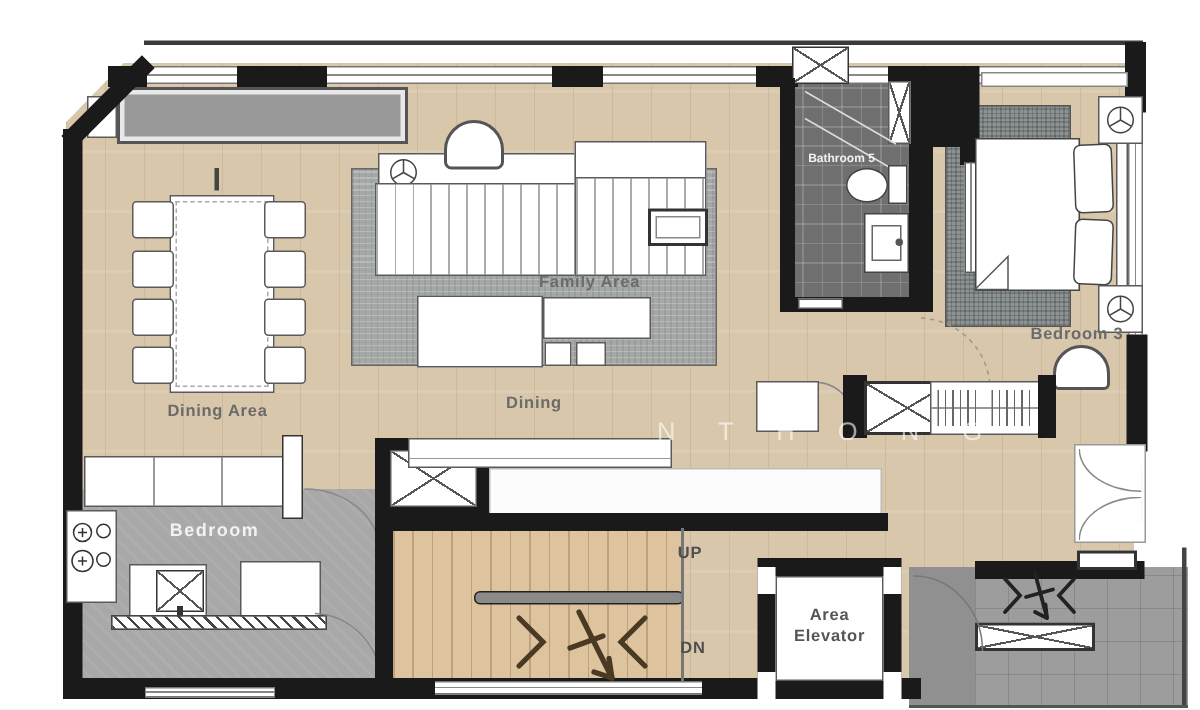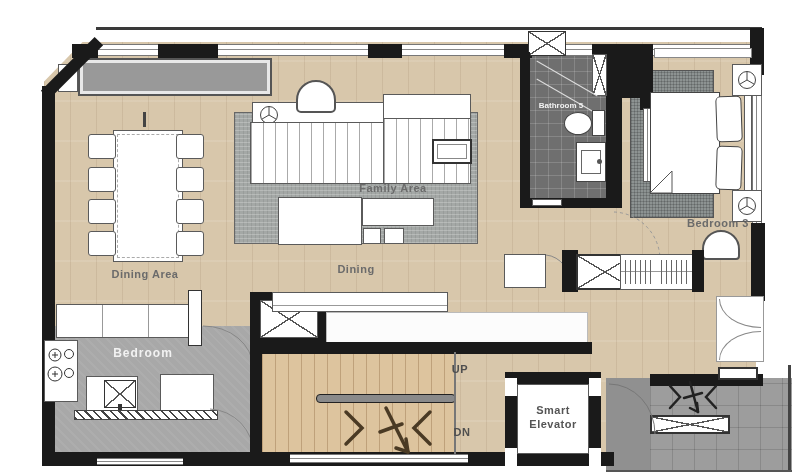--- a/index.html
+++ b/index.html
@@ -238,17 +238,18 @@
   </div>
 
   <div class="lbl" style="left:145px;top:268px;">Dining Area</div>
   <div class="lbl" style="left:357px;top:182px;margin-left:36px;">Family Area</div>
   <div class="lbl" style="left:356px;top:263px;">Dining</div>
   <div class="lbl lblw" style="left:143px;top:346px;font-size:12px;letter-spacing:1px;">Bedroom</div>
   <div class="lbl lblw" style="left:561px;top:101px;font-size:8px;letter-spacing:0;">Bathroom 5</div>
   <div class="lbl" style="left:718px;top:217px;">Bedroom 3</div>
   <div class="lbl" style="left:460px;top:363px;color:#4f4f4f;text-align:right;">UP</div>
   <div class="lbl" style="left:462px;top:426px;color:#4f4f4f;">DN</div>
-  <div class="lbl" style="left:553px;top:404px;color:#555;">Smart</div>
+  <div class="lbl" style="left:553px;top:404px;color:#555;">Area</div>
   <div class="lbl" style="left:553px;top:418px;color:#555;">Elevator</div>
 
+  <div class="abs" style="left:438px;top:278px;font:300 17px 'Liberation Sans',sans-serif;letter-spacing:12px;color:rgba(255,255,255,.6);white-space:nowrap;">N T H O N G</div>
 
 </div>
 
 </body></html>

